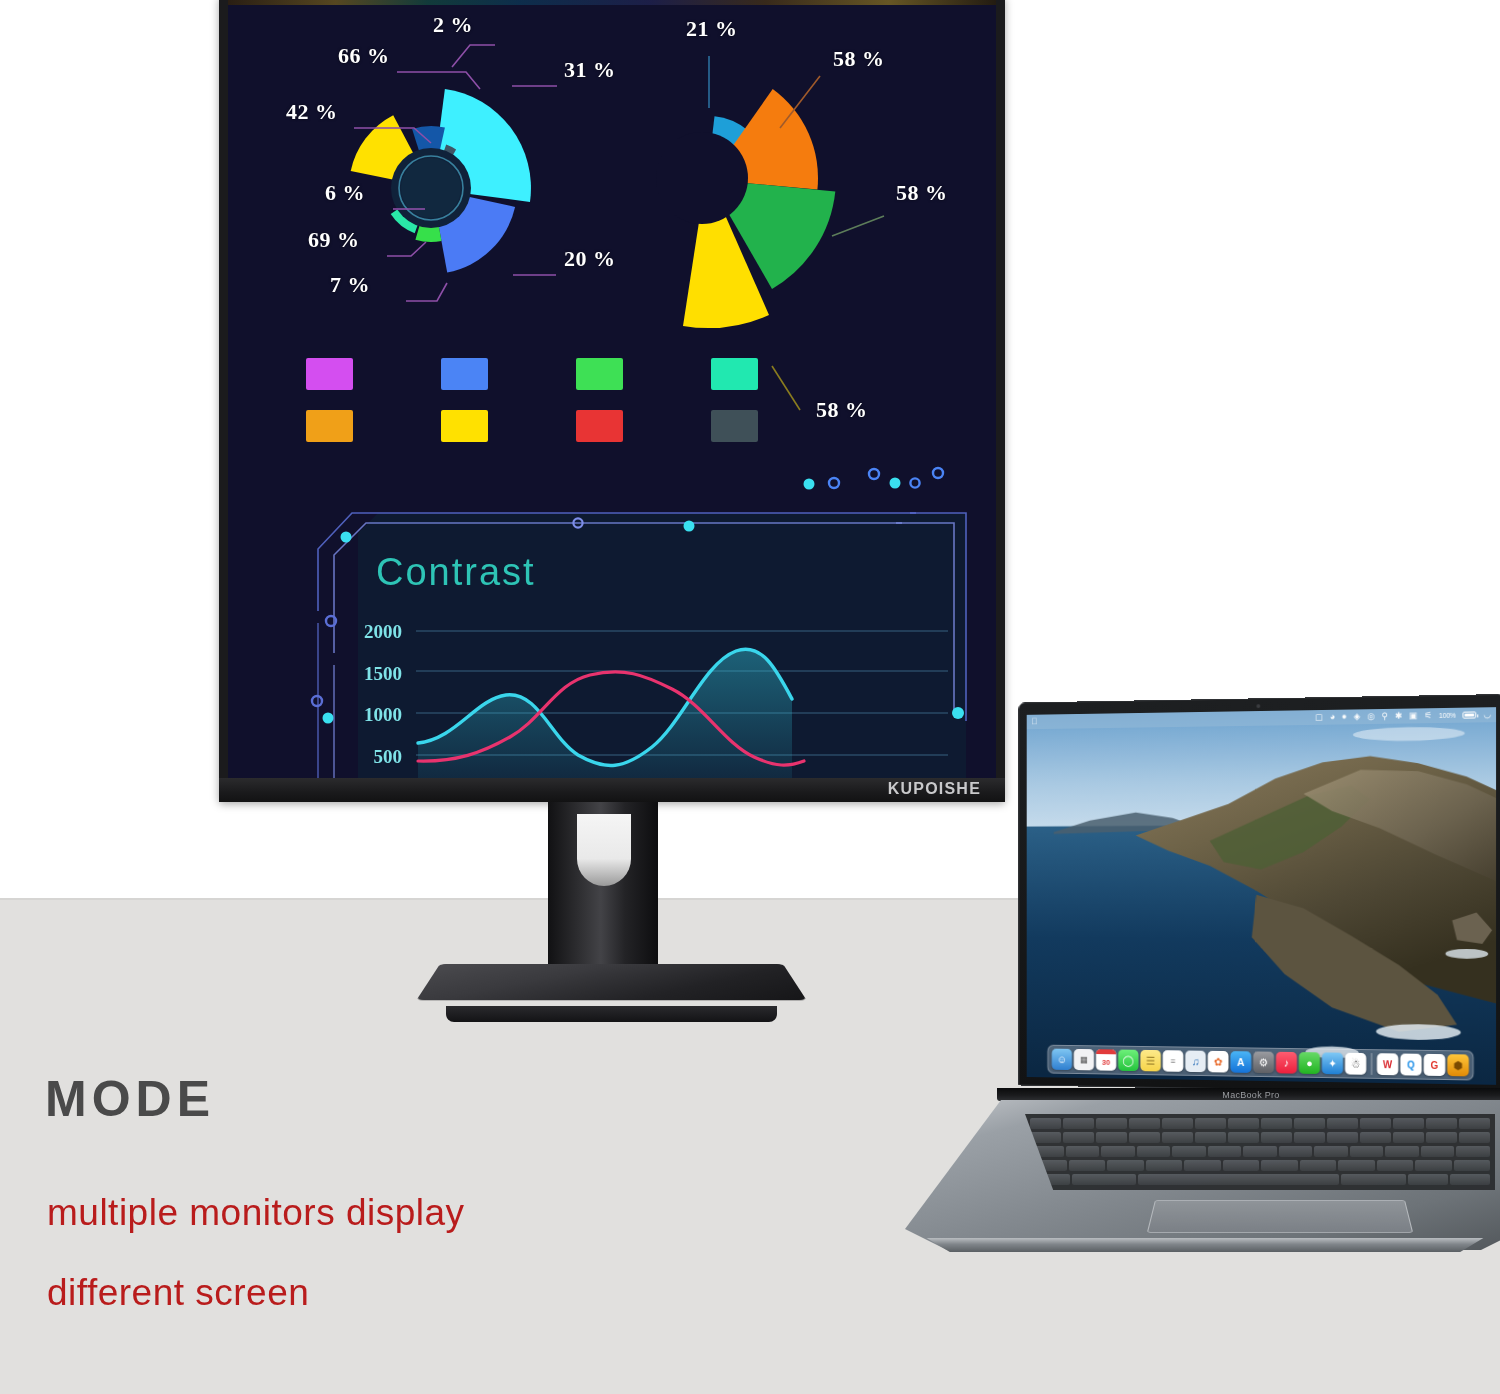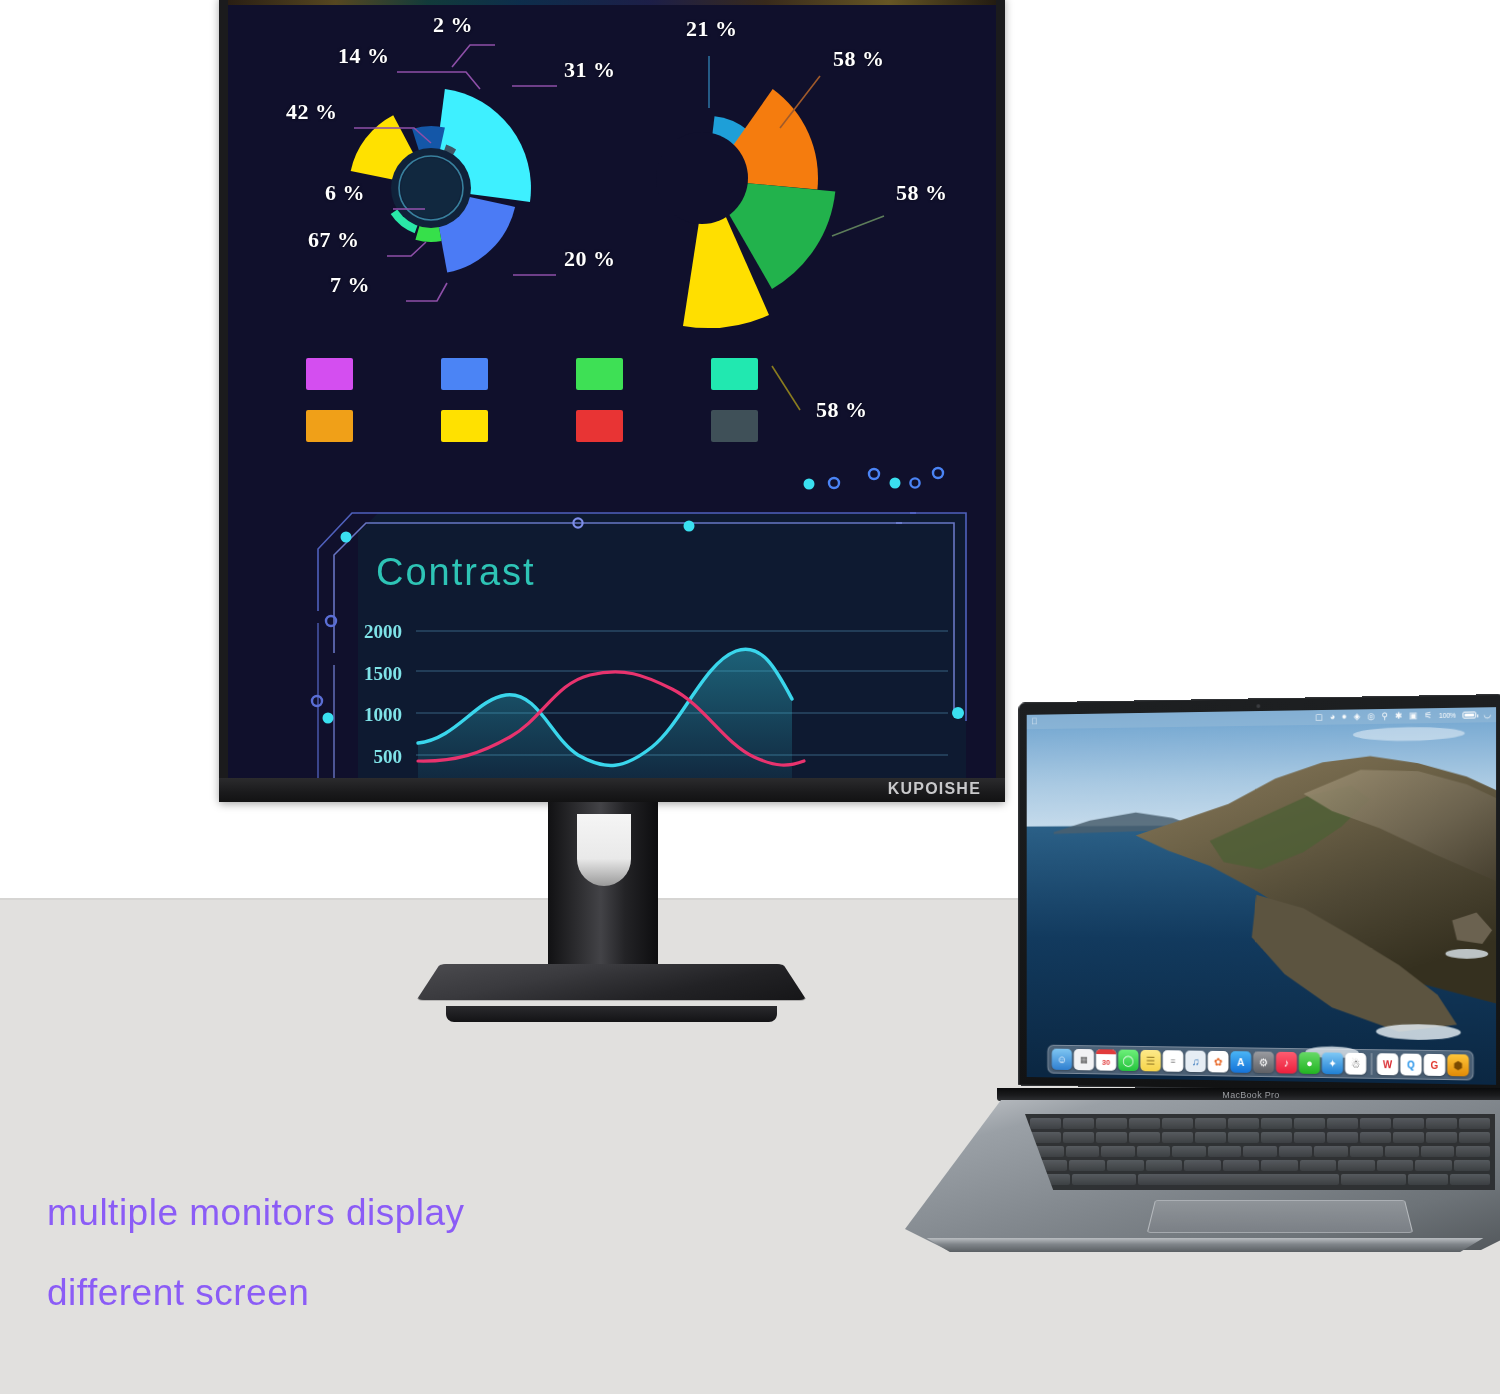--- a/index.html
+++ b/index.html
@@ -192,21 +192,21 @@
   #headline { position: absolute; left: 45px; top: 1070px; display: flex; align-items: baseline; gap: 34px; }
   #headline-extend {
     font-size: 64px; font-weight: 700; color: #f0a028; letter-spacing: 3px;
     font-family: "DejaVu Sans", sans-serif;
   }
   #headline-mode {
     font-size: 50px; font-weight: 700; color: #4a4a4a; letter-spacing: 5px;
     font-family: "Liberation Sans", sans-serif;
   }
   .subline {
-    position: absolute; left: 47px; color: #8b5cf6; font-size: 37px;
+    position: absolute; left: 47px; color: #b91c1c; font-size: 37px;
     font-family: "Liberation Sans", sans-serif; letter-spacing: .5px;
   }
   #subline1 { top: 1192px; }
   #subline2 { top: 1272px; }
 </style>
 </head>
 <body>
 
 <div id="bg-top"></div>
 <div id="bg-bottom"></div>
@@ -247,24 +247,24 @@
           <polyline points="141,64 210,64 224,81" fill="none" stroke="#8e4fa8" stroke-width="1.6"></polyline>
           <polyline points="98,120 158,120 175,135" fill="none" stroke="#8e4fa8" stroke-width="1.6"></polyline>
           <polyline points="137,201 169,201" fill="none" stroke="#8e4fa8" stroke-width="1.6"></polyline>
           <polyline points="131,248 155,248 170,234" fill="none" stroke="#8e4fa8" stroke-width="1.6"></polyline>
           <polyline points="150,293 181,293 191,275" fill="none" stroke="#8e4fa8" stroke-width="1.6"></polyline>
           <polyline points="256,78 301,78" fill="none" stroke="#8e4fa8" stroke-width="1.6"></polyline>
           <polyline points="257,267 300,267" fill="none" stroke="#8e4fa8" stroke-width="1.6"></polyline>
         </svg>
 
         <span class="pct-label" style="left:205px;top:14px;">2 %</span>
-        <span class="pct-label" style="left:110px;top:45px;">14 %</span>
+        <span class="pct-label" style="left:110px;top:45px;">66 %</span>
         <span class="pct-label" style="left:58px;top:101px;">42 %</span>
         <span class="pct-label" style="left:97px;top:182px;">6 %</span>
-        <span class="pct-label" style="left:80px;top:229px;">67 %</span>
+        <span class="pct-label" style="left:80px;top:229px;">69 %</span>
         <span class="pct-label" style="left:102px;top:274px;">7 %</span>
         <span class="pct-label" style="left:336px;top:59px;">31 %</span>
         <span class="pct-label" style="left:336px;top:248px;">20 %</span>
 
         <svg id="right-chart-svg" width="340" height="430" viewBox="0 0 340 430" style="position:absolute;left:420px;top:10px;">
           <g transform="translate(60,170)">
 
             <path d="M 0 -6 L 6.5 -61.7 A 62 62 0 0 1 59.0 -19.2 L 4 -4 Z" fill="#1e9fd8"></path>
 
             <path d="M 5 -4 L 64.7 -89.0 A 110 110 0 0 1 109.4 11.5 L 5 2 Z" fill="#f57c0e"></path>
@@ -550,15 +550,16 @@
             <span class="key"></span>
         </div>
       </div>
       <div id="trackpad"></div>
     </div>
     <div id="laptop-front-edge"></div>
   </div>
 </div>
 
 <div id="headline">
+  <span id="headline-mode">MODE</span>
 </div>
 <div class="subline" id="subline1">multiple monitors display</div>
 <div class="subline" id="subline2">different screen</div>
 
 </body></html>

